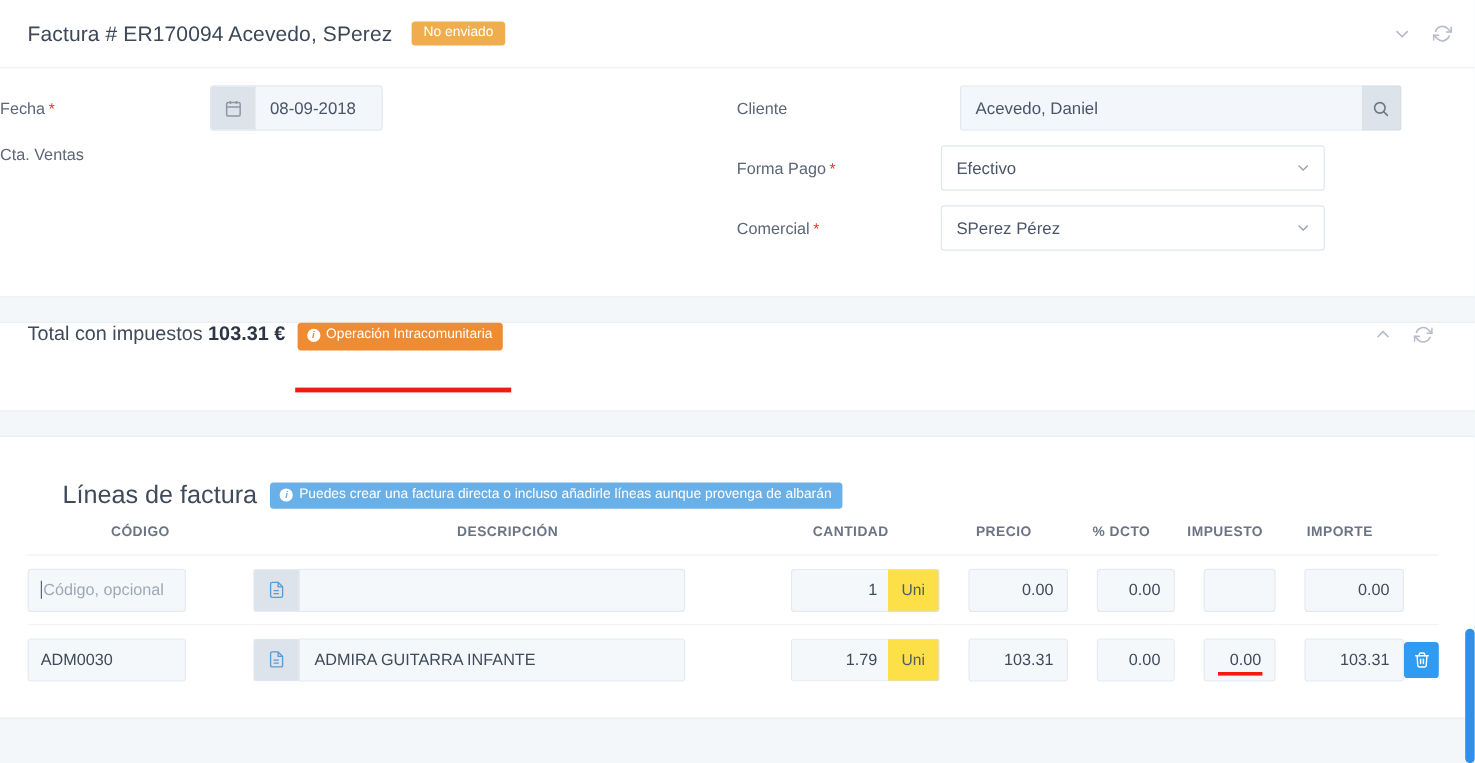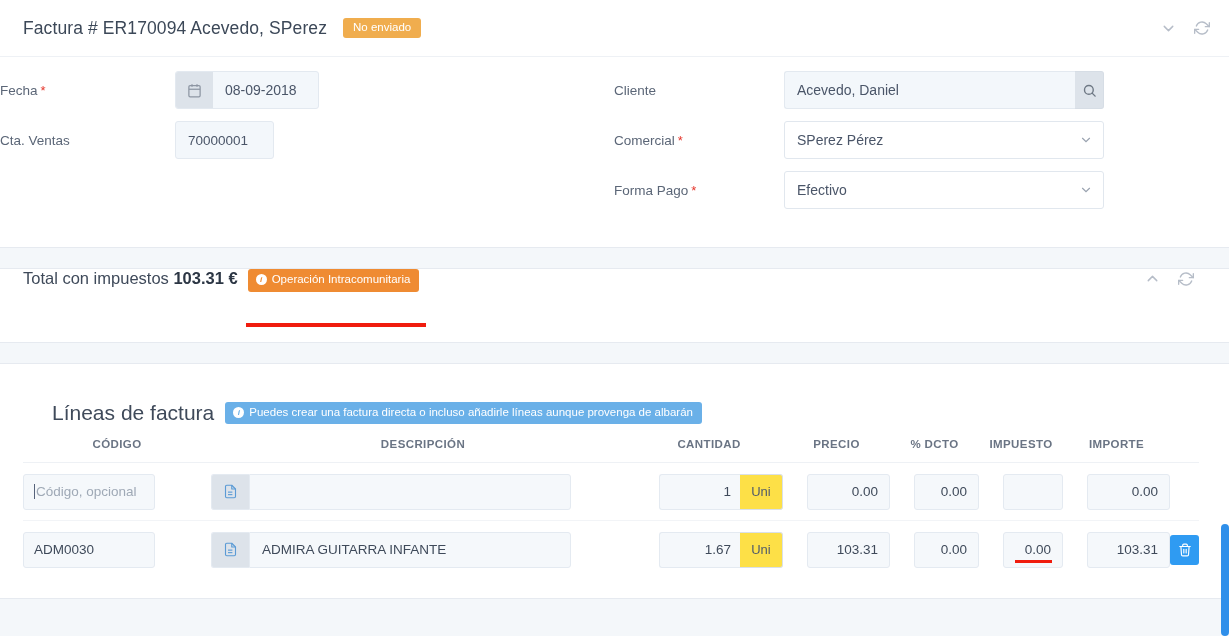--- a/index.html
+++ b/index.html
@@ -75,21 +75,21 @@
   .date-field { width: 144px; }
   .date-icon-box {
     width: 37px; height: 36px; background: #dde3ea;
     display: flex; align-items: center; justify-content: center;
     color: #8d96a3; flex: 0 0 auto;
     border-radius: 2px 0 0 2px;
   }
   .cta-field { width: 99px; }
   .cta-field .input-text { font-size: 13.5px; }
 
-  .client-wrap { display: flex; width: 320px; }
+  .client-wrap { display: flex; width: 368px; margin-left: 16px; }
   .client-field {
     width: 386px; border-radius: 3px 0 0 3px; border-right: none;
   }
   .client-btn {
     width: 38px; height: 38px; background: #dde3ea; border: 1px solid #d6dde5;
     border-left: none; border-radius: 0 3px 3px 0;
     display: flex; align-items: center; justify-content: center;
     color: #6e7884;
   }
 
@@ -256,23 +256,20 @@
                 <line x1="8" y1="2" x2="8" y2="6"></line>
                 <line x1="3" y1="10" x2="21" y2="10"></line>
               </svg>
           </span>
           <span class="input-text">08-09-2018</span>
         </div>
       </div>
 
       <div class="field-row">
         <div class="field-label">Cta. Ventas</div>
-        <div class="input-box cta-field">
-          <span class="input-text">70000001</span>
-        </div>
       </div>
 
     </div>
 
     <div class="col-right">
 
       <div class="field-row">
         <div class="field-label">Cliente</div>
         <div class="client-wrap">
           <div class="input-box client-field">
@@ -282,38 +279,38 @@
             <svg width="15" height="15" viewBox="0 0 24 24" fill="none" stroke="currentColor" stroke-width="2.2" stroke-linecap="round">
                 <circle cx="11" cy="11" r="7"></circle>
                 <line x1="21" y1="21" x2="16.2" y2="16.2"></line>
               </svg>
           </div>
         </div>
       </div>
 
       <div class="field-row">
         <div class="field-label">
-          <span>Comercial</span><span class="req">*</span>
+          <span>Forma Pago</span><span class="req">*</span>
         </div>
         <div class="select-box">
-          <span>SPerez Pérez</span>
+          <span>Efectivo</span>
           <span class="caret">
             <svg width="14" height="14" viewBox="0 0 24 24" fill="none" stroke="currentColor" stroke-width="2" stroke-linecap="round">
                 <polyline points="6 9 12 15 18 9"></polyline>
               </svg>
           </span>
         </div>
       </div>
 
       <div class="field-row">
         <div class="field-label">
-          <span>Forma Pago</span><span class="req">*</span>
+          <span>Comercial</span><span class="req">*</span>
         </div>
         <div class="select-box">
-          <span>Efectivo</span>
+          <span>SPerez Pérez</span>
           <span class="caret">
             <svg width="14" height="14" viewBox="0 0 24 24" fill="none" stroke="currentColor" stroke-width="2" stroke-linecap="round">
                 <polyline points="6 9 12 15 18 9"></polyline>
               </svg>
           </span>
         </div>
       </div>
 
     </div>
   </div>
@@ -456,21 +453,21 @@
                     <line x1="8" y1="17" x2="15" y2="17"></line>
                   </svg>
               </span>
               <div class="fld desc-fld val">ADMIRA GUITARRA INFANTE</div>
             </div>
           </div>
         </td>
         <td>
           <div class="cell cell-right">
             <div class="qty-wrap">
-              <div class="fld qty-fld val">1.67</div>
+              <div class="fld qty-fld val">1.79</div>
               <div class="qty-unit">Uni</div>
             </div>
           </div>
         </td>
         <td>
           <div class="cell cell-right">
             <div class="fld f-price val">103.31</div>
           </div>
         </td>
         <td>

